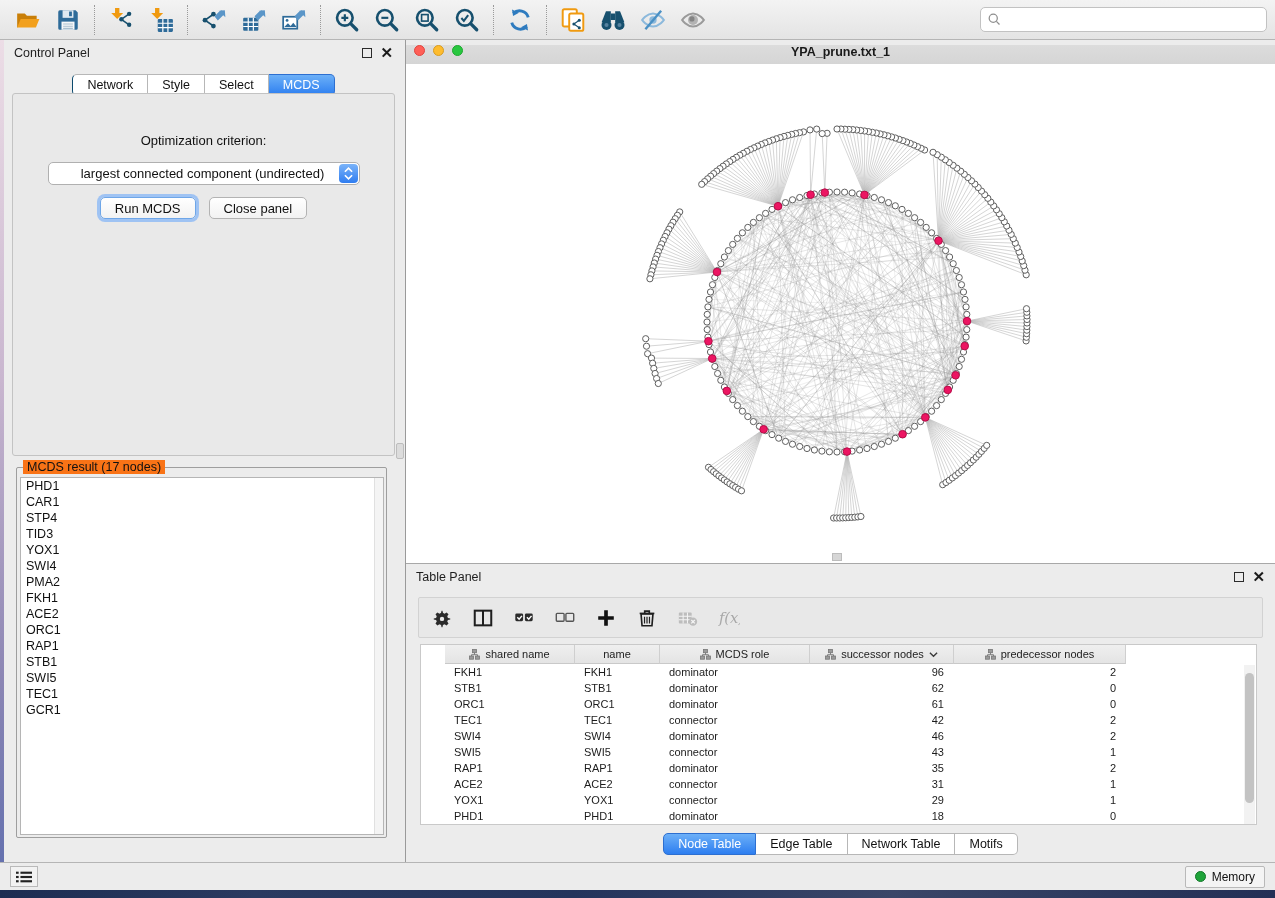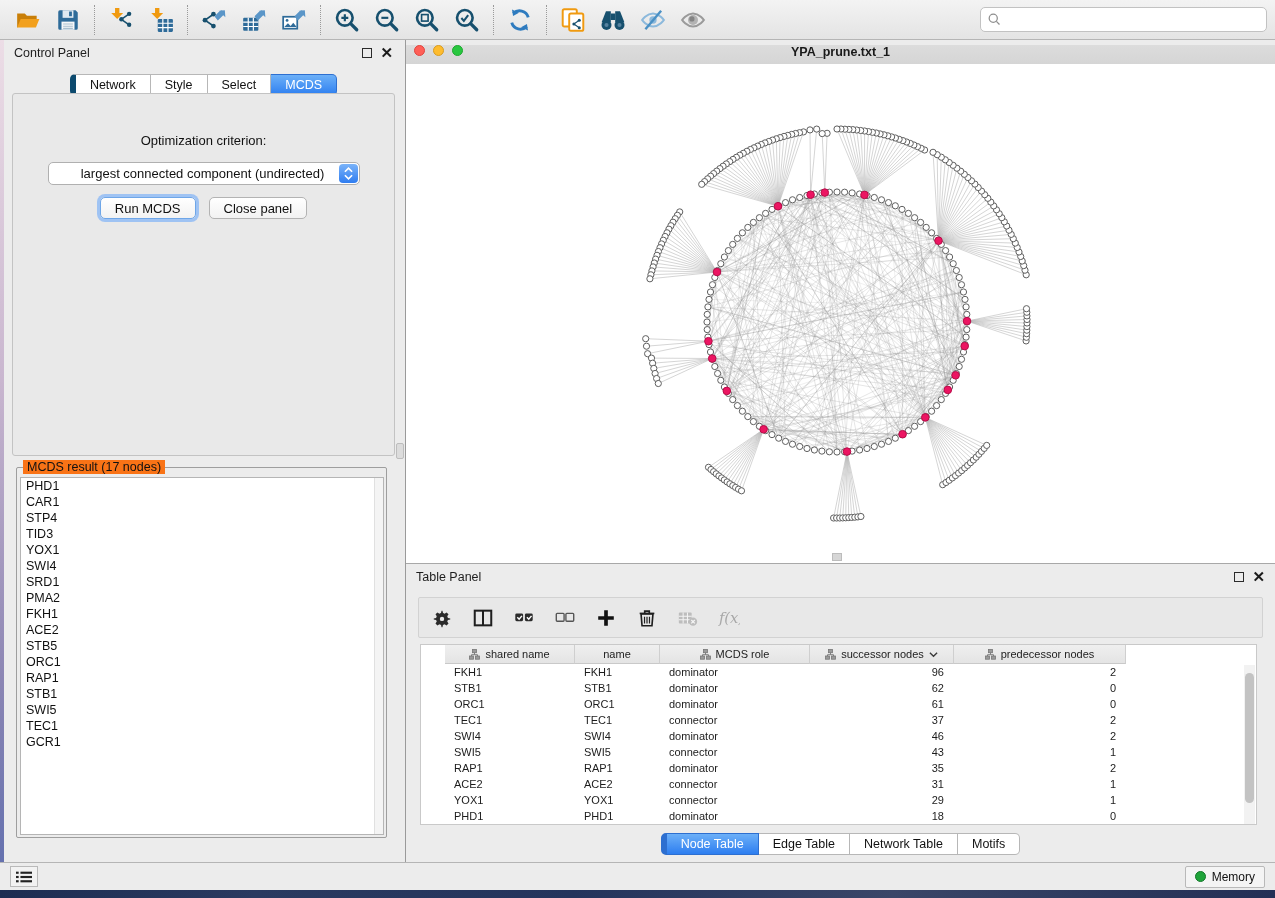--- a/index.html
+++ b/index.html
@@ -28,21 +28,21 @@
   #control-panel { left:4px; top:40px; width:399px; height:822px; background:#ececec; }
   .panel-titlebar { height:26px; display:flex; align-items:center; padding:0 10px; }
   .panel-title { font-size:12.5px; color:#1e1e1e; }
   .panel-icons { margin-left:auto; display:flex; gap:8px; align-items:center; }
   .float-icon { width:10px; height:10px; border:1.6px solid #2b2b2b; display:inline-block; }
   .close-icon { font-size:15px; font-weight:900; color:#1b1b1b; line-height:10px; }
 
   .seg-tabs { display:flex; justify-content:center; }
   .seg-tab { font-size:12.5px; padding:3px 14px; background:#fff; border:1px solid #b7b7b7;
     border-left:none; color:#111; }
-  .seg-tab:first-child { border-left:6px solid #0c4a6e; border-radius:5px 0 0 5px; }
+  .seg-tab:first-child { border-left:1px solid #0c4a6e; border-radius:5px 0 0 5px; }
   .seg-tab:last-child { border-radius:0 5px 5px 0; }
   .seg-tab.sel { background:linear-gradient(#6cb0f8,#2d7ef0); border-color:#2d6fd0; color:#fff; }
 
   #cp-tabbar { left:4px; top:74px; width:399px; }
   #cp-content { left:12px; top:93px; width:383px; height:363px; background:#e9e9e9;
     border:1px solid #c3c3c3; border-radius:3px; }
   #opt-label { width:100%; text-align:center; margin-top:39px; font-size:13px; color:#111; display:block; }
   #criterion-select { margin:14px auto 0; width:312px; height:23px; background:#fff;
     border:1px solid #b0b0b0; border-radius:5px; display:flex; align-items:center; position:relative; }
   #criterion-select .val { flex:1; text-align:center; font-size:13px; color:#111; padding-right:2px; }
@@ -312,25 +312,23 @@
 <div class="abs" id="mcds-group">
   <span id="mcds-group-label">MCDS result (17 nodes)</span>
   <div id="mcds-list">
     <div id="mcds-items">
         <div class="mcds-item">PHD1</div>
         <div class="mcds-item">CAR1</div>
         <div class="mcds-item">STP4</div>
         <div class="mcds-item">TID3</div>
         <div class="mcds-item">YOX1</div>
         <div class="mcds-item">SWI4</div>
-        <div class="mcds-item">SRD1</div>
         <div class="mcds-item">PMA2</div>
         <div class="mcds-item">FKH1</div>
         <div class="mcds-item">ACE2</div>
-        <div class="mcds-item">STB5</div>
         <div class="mcds-item">ORC1</div>
         <div class="mcds-item">RAP1</div>
         <div class="mcds-item">STB1</div>
         <div class="mcds-item">SWI5</div>
         <div class="mcds-item">TEC1</div>
         <div class="mcds-item">GCR1</div>
       </div>
     <div id="mcds-scroll"></div>
   </div>
 </div>
@@ -1312,21 +1310,21 @@
           <div class="nt-cell left" style="width: 130px;">ORC1</div>
           <div class="nt-cell left" style="width: 85px;">ORC1</div>
           <div class="nt-cell left" style="width: 150px;">dominator</div>
           <div class="nt-cell right" style="width: 144px;">61</div>
           <div class="nt-cell right" style="width: 172px;">0</div>
         </div>
         <div class="nt-row">
           <div class="nt-cell left" style="width: 130px;">TEC1</div>
           <div class="nt-cell left" style="width: 85px;">TEC1</div>
           <div class="nt-cell left" style="width: 150px;">connector</div>
-          <div class="nt-cell right" style="width: 144px;">37</div>
+          <div class="nt-cell right" style="width: 144px;">42</div>
           <div class="nt-cell right" style="width: 172px;">2</div>
         </div>
         <div class="nt-row">
           <div class="nt-cell left" style="width: 130px;">SWI4</div>
           <div class="nt-cell left" style="width: 85px;">SWI4</div>
           <div class="nt-cell left" style="width: 150px;">dominator</div>
           <div class="nt-cell right" style="width: 144px;">46</div>
           <div class="nt-cell right" style="width: 172px;">2</div>
         </div>
         <div class="nt-row">

